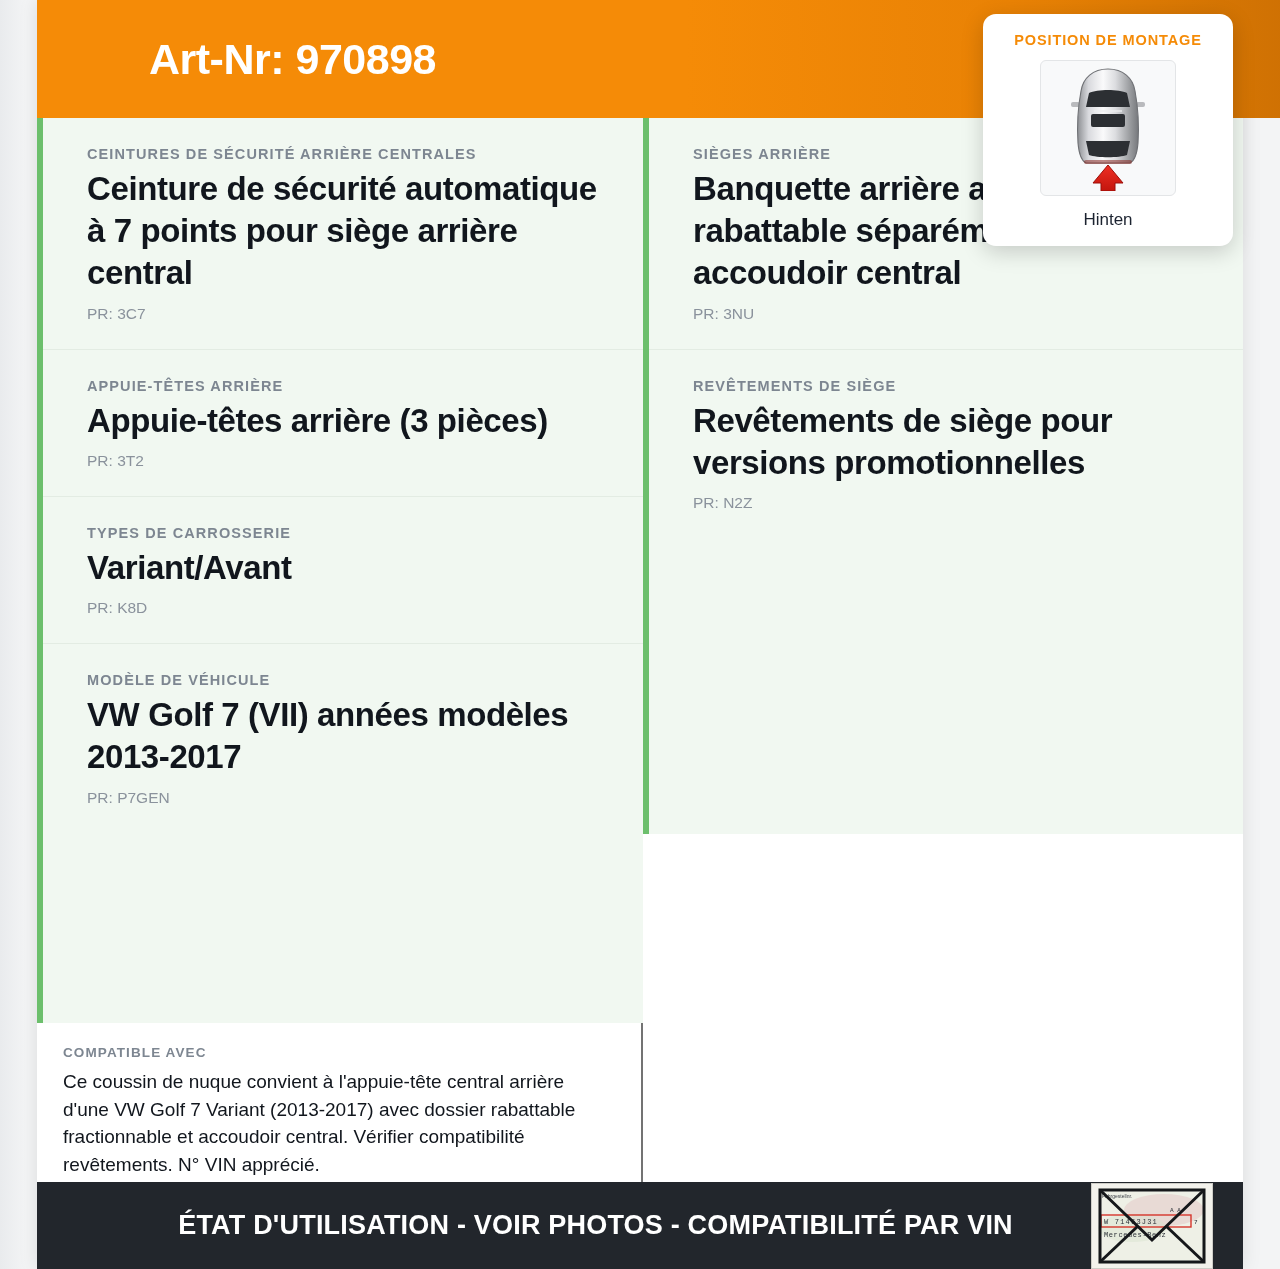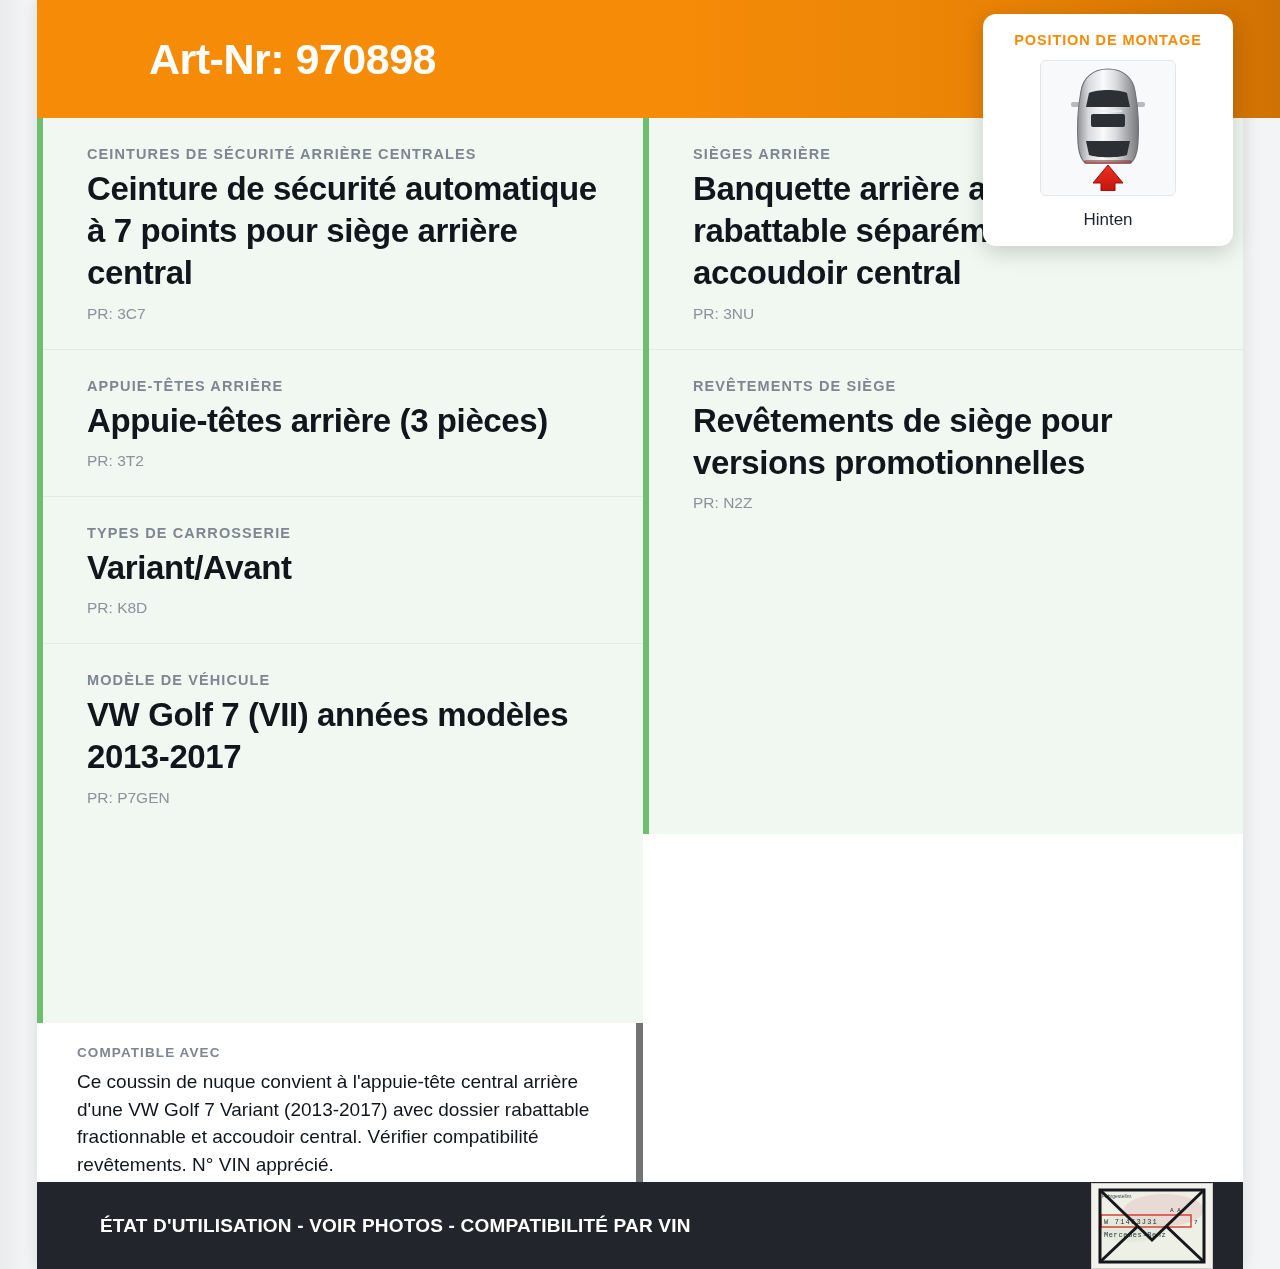--- a/index.html
+++ b/index.html
@@ -134,23 +134,23 @@
     font-size: 15.5px;
   }
 
   
   .compat {
     position: absolute;
     left: 0;
     top: 1023px;
     width: 606px;
     box-sizing: border-box;
-    padding: 22px 40px 24px;
+    padding: 22px 26px 24px;
     background: #ffffff;
-    border-right: 7px solid #737373;
+    border-right: 2px solid #737373;
   }
   .compat-label {
     color: #7d8691;
     font-size: 13.5px;
     font-weight: bold;
     letter-spacing: 1.1px;
     margin-bottom: 8px;
   }
   .compat-text {
     color: #11161d;
@@ -165,25 +165,26 @@
     left: 0;
     top: 1182px;
     width: 1206px;
     height: 87px;
     background: #22262c;
     display: flex;
     align-items: center;
   }
   .footer-text {
     color: #ffffff;
-    font-size: 19px;
+    font-size: 27px;
     font-weight: bold;
     letter-spacing: 0.2px;
     margin-left: 63px;
     flex: 1;
+    text-align: center;
   }
   .vin-doc {
     width: 120px;
     height: 84px;
     margin-right: 30px;
     position: relative;
     background: #f4f3ee;
     border: 1px solid #cfcec8;
     overflow: hidden;
     flex: none;

